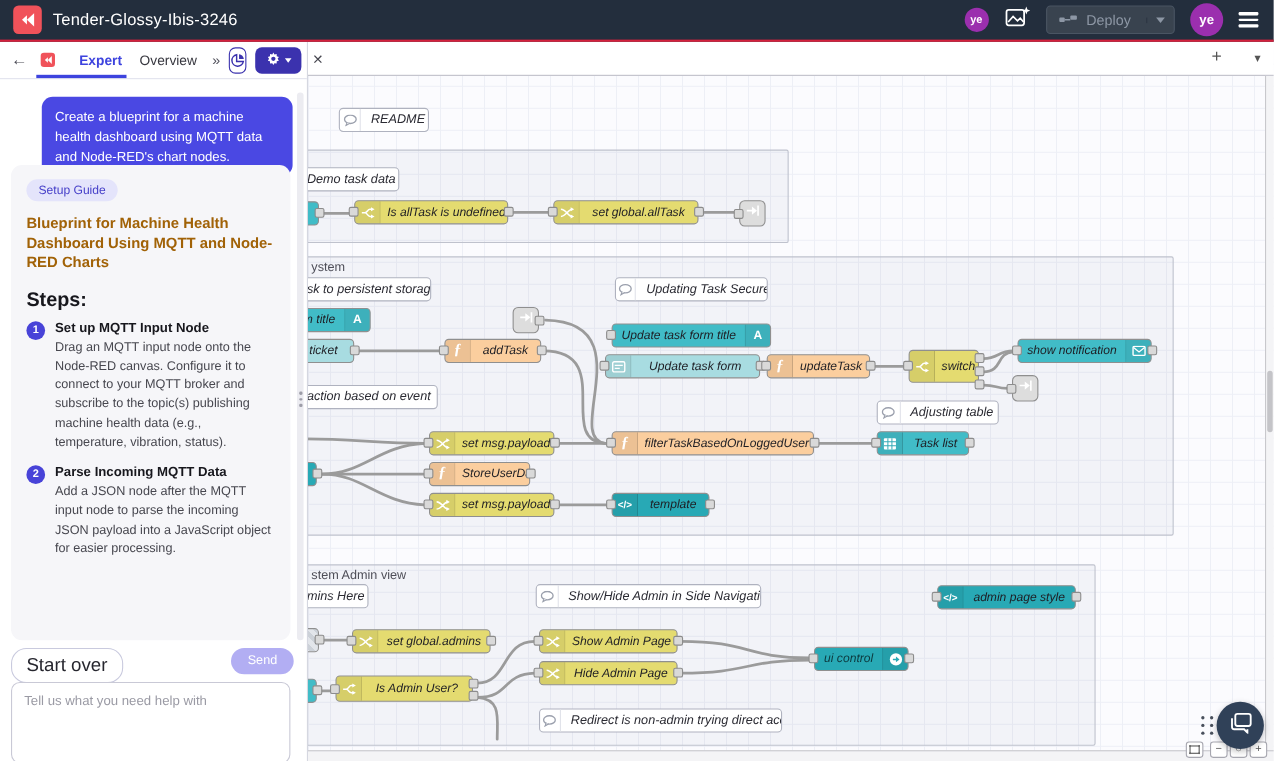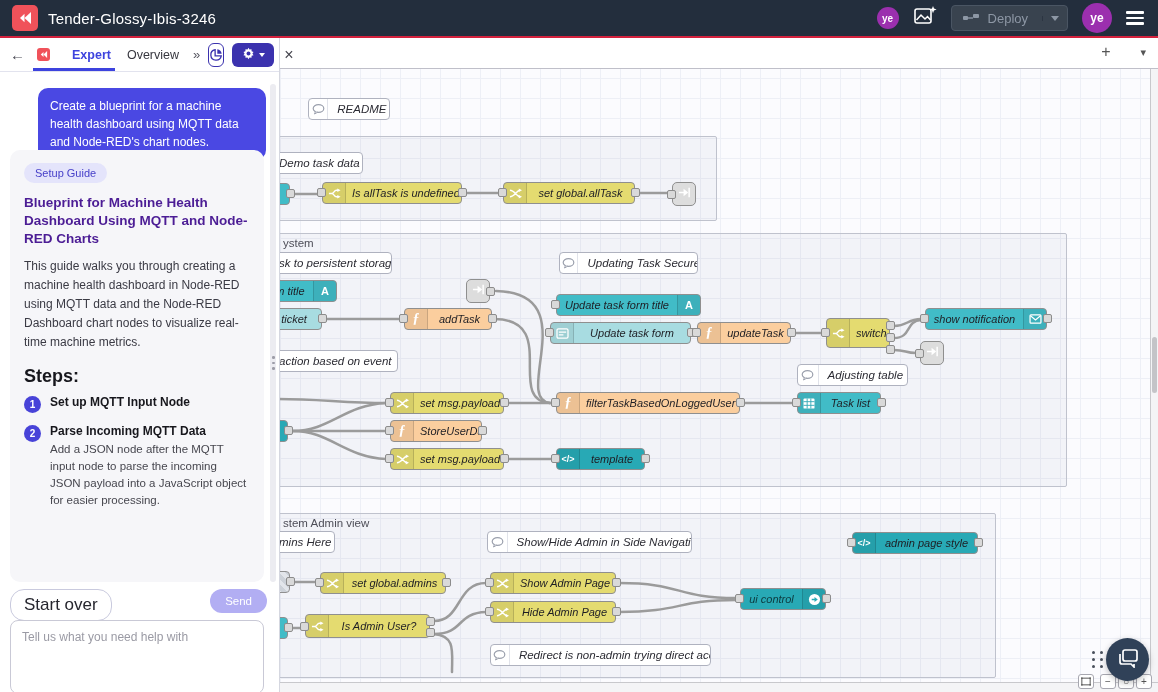--- a/index.html
+++ b/index.html
@@ -49,21 +49,21 @@
   .close-x { color:#46464f; font-size:16px; margin-left:2px; cursor:pointer; }
 
   .user-bubble { position:absolute; left:38px; top:50px; width:228px; background:#4a48e3; color:#fff;
     border-radius:10px; padding:9px 12px; font-size:12px; line-height:1.5; }
   .side-scrollbar { position:absolute; right:3px; top:46px; width:6px; height:498px; border-radius:3px;
     background:#ececf1; }
   .guide-card { position:absolute; left:10px; top:112px; width:254px; height:432px; background:#f6f6f9;
     border-radius:10px; padding:13px 14px; overflow:hidden; }
   .badge { display:inline-block; background:#e4e4fb; color:#4740c9; font-size:11px; padding:4px 11px;
     border-radius:11px; }
-  .guide-title { font-size:13.5px; font-weight:bold; color:#4c1d95; line-height:1.35; margin:11px 0 8px; }
+  .guide-title { font-size:13.5px; font-weight:bold; color:#a16207; line-height:1.35; margin:11px 0 8px; }
   .guide-intro { font-size:12px; color:#3a3a44; line-height:1.6; }
   .steps-label { font-size:18px; font-weight:bold; color:#17171d; margin:13px 0 8px; }
   .step { display:flex; gap:9px; margin-bottom:11px; }
   .step-num { flex:0 0 17px; width:17px; height:17px; border-radius:50%; background:#4843d8; color:#fff;
     font-size:10px; font-weight:bold; display:flex; align-items:center; justify-content:center; margin-top:1px; }
   .step-title { font-size:12px; font-weight:bold; color:#17171d; margin-bottom:3px; }
   .step-body { font-size:11.5px; color:#47474f; line-height:1.5; }
 
   .startover-btn { position:absolute; left:10px; top:551px; border:1px solid #c9cade; background:#fff;
     border-radius:14px; padding:5px 13px; font-size:17px; color:#26262e; cursor:pointer; }
@@ -536,26 +536,26 @@
       </span>
       <span class="close-x">×</span>
     </div>
 
     <div class="user-bubble">Create a blueprint for a machine health dashboard using MQTT data and Node-RED's chart nodes.</div>
     <div class="side-scrollbar"></div>
 
     <div class="guide-card">
       <span class="badge">Setup Guide</span>
       <div class="guide-title">Blueprint for Machine Health Dashboard Using MQTT and Node-RED Charts</div>
-      <div class="guide-intro">This guide walks you through creating a machine health dashboard in Node-RED using MQTT data and the Node-RED Dashboard chart nodes to visualize real-time machine metrics.</div>
       <div class="steps-label">Steps:</div>
       <div class="step">
         <span class="step-num">1</span>
         <div>
             <div class="step-title">Set up MQTT Input Node</div>
+        <div class="step-body">Drag an MQTT input node onto the Node-RED canvas. Configure it to connect to your MQTT broker and subscribe to the topic(s) publishing machine health data (e.g., temperature, vibration, status).</div>
           </div>
       </div>
       <div class="step">
         <span class="step-num">2</span>
         <div>
             <div class="step-title">Parse Incoming MQTT Data</div>
         <div class="step-body">Add a JSON node after the MQTT input node to parse the incoming JSON payload into a JavaScript object for easier processing.</div>
           </div>
       </div>
       

